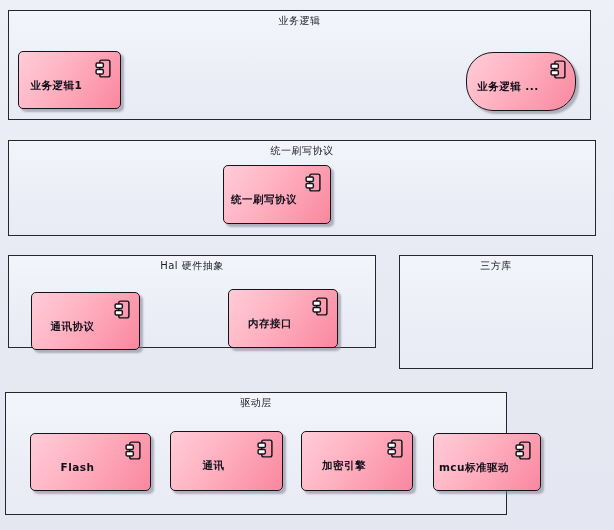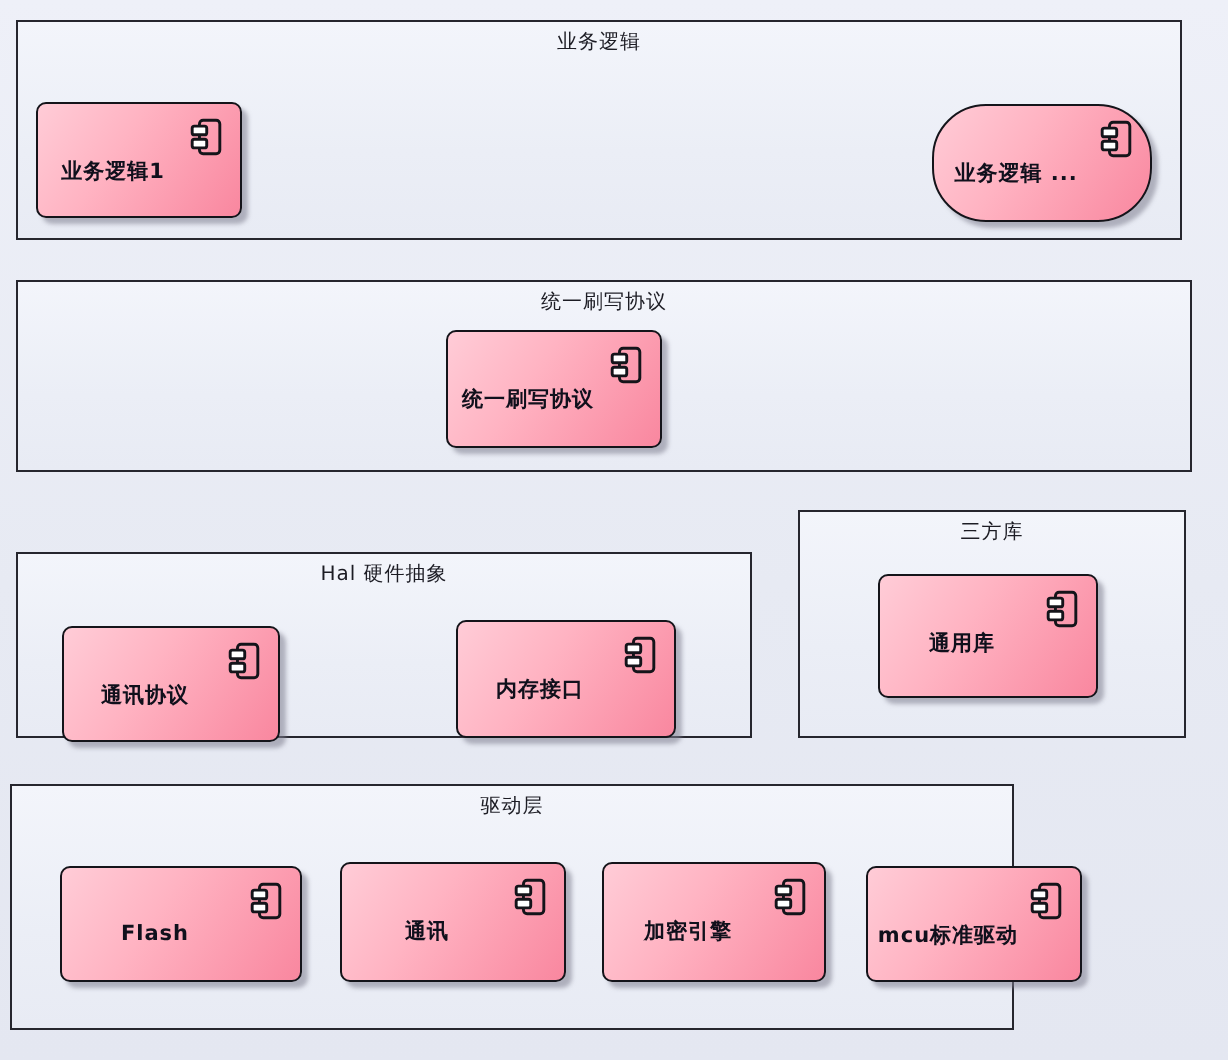--- a/index.html
+++ b/index.html
@@ -78,21 +78,21 @@
       <span class="comp-icon">
         <svg viewBox="0 0 22 26">
             <rect x="6.5" y="1.5" width="14" height="23" rx="2.5" fill="none" stroke="#14141a" stroke-width="2"></rect>
             <rect x="1.5" y="5.5" width="10" height="6" rx="1.5" fill="#ffffff" stroke="#14141a" stroke-width="2"></rect>
             <rect x="1.5" y="14.5" width="10" height="6" rx="1.5" fill="#ffffff" stroke="#14141a" stroke-width="2"></rect>
           </svg>
       </span>
     </div>
   </div>
 
-  <div class="frame" style="left:8px;top:255px;width:368px;height:93px;margin-top:21px;">
+  <div class="frame" style="left:8px;top:255px;width:368px;height:93px;">
     <div class="frame-title">Hal 硬件抽象</div>
 
     <div class="component" style="left:22px;top:36px;width:109px;height:58px;">
       <span class="comp-label">通讯协议</span>
       <span class="comp-icon">
         <svg viewBox="0 0 22 26">
             <rect x="6.5" y="1.5" width="14" height="23" rx="2.5" fill="none" stroke="#14141a" stroke-width="2"></rect>
             <rect x="1.5" y="5.5" width="10" height="6" rx="1.5" fill="#ffffff" stroke="#14141a" stroke-width="2"></rect>
             <rect x="1.5" y="14.5" width="10" height="6" rx="1.5" fill="#ffffff" stroke="#14141a" stroke-width="2"></rect>
           </svg>
@@ -107,30 +107,20 @@
             <rect x="1.5" y="5.5" width="10" height="6" rx="1.5" fill="#ffffff" stroke="#14141a" stroke-width="2"></rect>
             <rect x="1.5" y="14.5" width="10" height="6" rx="1.5" fill="#ffffff" stroke="#14141a" stroke-width="2"></rect>
           </svg>
       </span>
     </div>
   </div>
 
   <div class="frame" style="left:399px;top:255px;width:194px;height:114px;">
     <div class="frame-title">三方库</div>
 
-    <div class="component" style="left:39px;top:31px;width:110px;height:62px;">
-      <span class="comp-label">通用库</span>
-      <span class="comp-icon">
-        <svg viewBox="0 0 22 26">
-            <rect x="6.5" y="1.5" width="14" height="23" rx="2.5" fill="none" stroke="#14141a" stroke-width="2"></rect>
-            <rect x="1.5" y="5.5" width="10" height="6" rx="1.5" fill="#ffffff" stroke="#14141a" stroke-width="2"></rect>
-            <rect x="1.5" y="14.5" width="10" height="6" rx="1.5" fill="#ffffff" stroke="#14141a" stroke-width="2"></rect>
-          </svg>
-      </span>
-    </div>
   </div>
 
   <div class="frame" style="left:5px;top:392px;width:502px;height:123px;">
     <div class="frame-title">驱动层</div>
 
     <div class="component" style="left:24px;top:40px;width:121px;height:58px;">
       <span class="comp-label">Flash</span>
       <span class="comp-icon">
         <svg viewBox="0 0 22 26">
             <rect x="6.5" y="1.5" width="14" height="23" rx="2.5" fill="none" stroke="#14141a" stroke-width="2"></rect>

